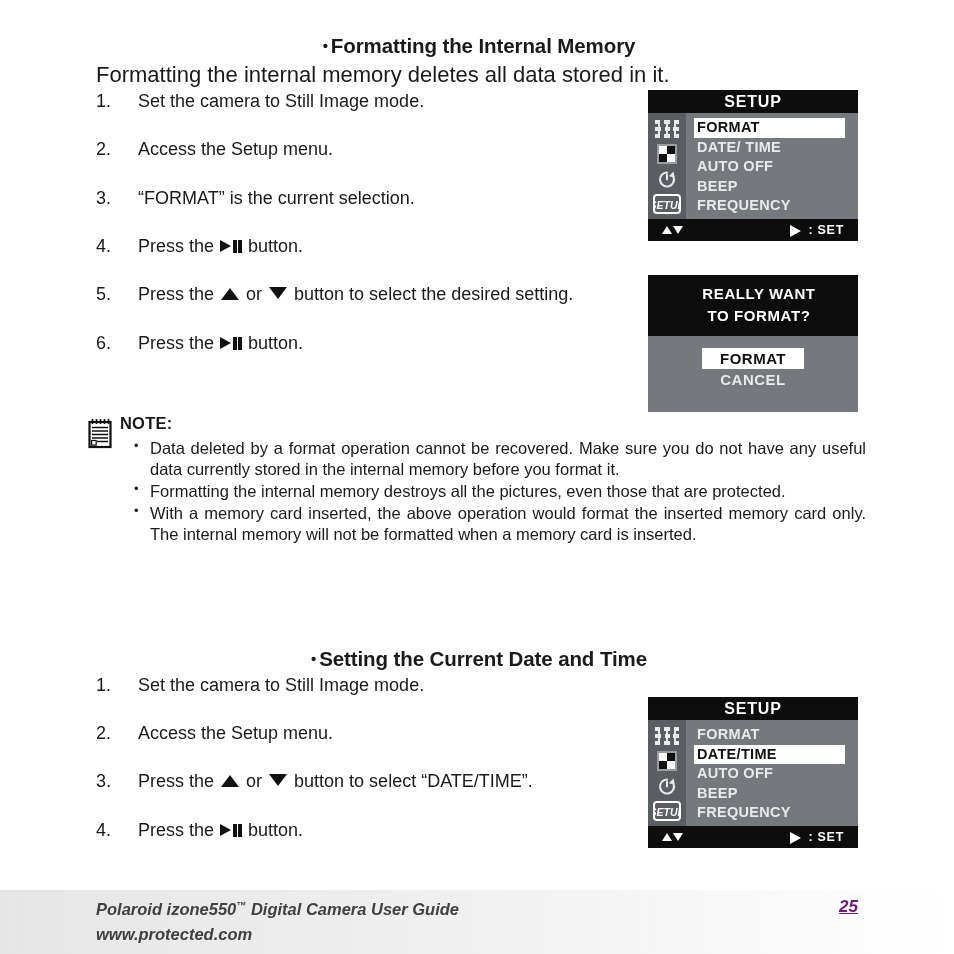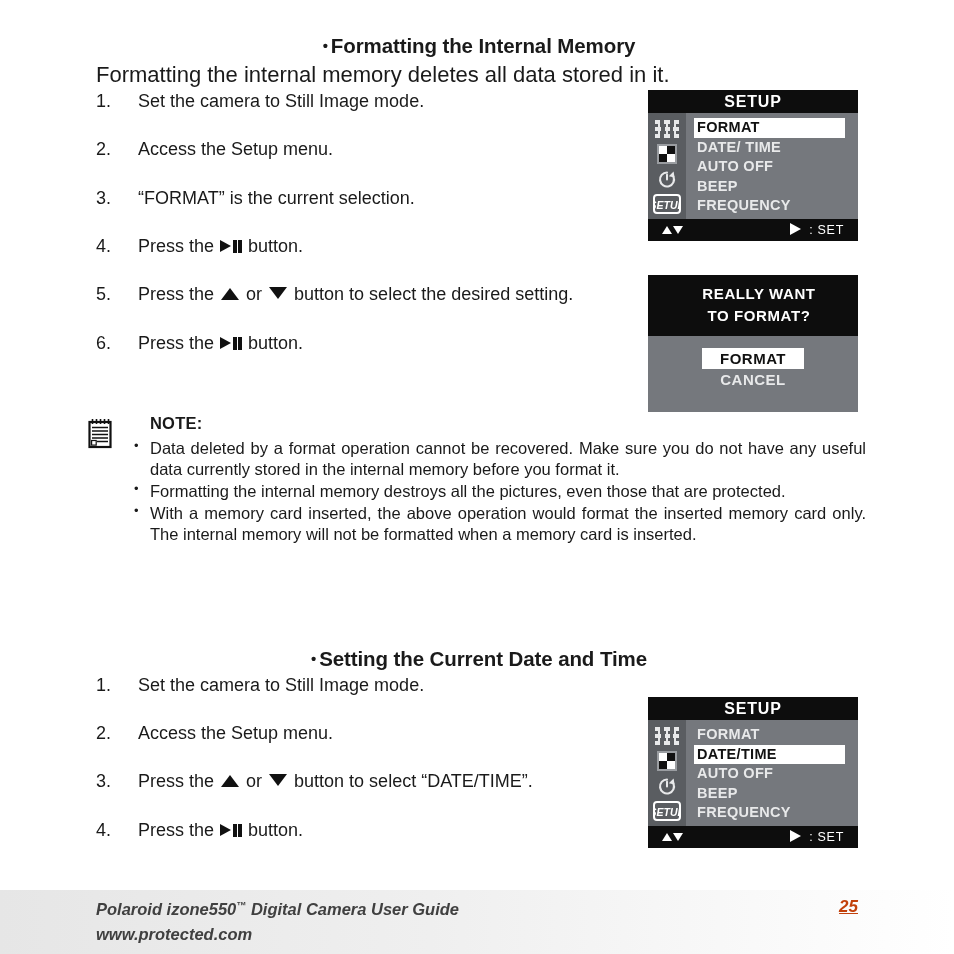--- a/index.html
+++ b/index.html
@@ -123,21 +123,21 @@
     width: 778px;
   }
   .note-icon {
     position: absolute;
     left: 0;
     top: 4px;
     width: 26px;
     height: 32px;
   }
   .note-head {
-    margin-left: 62px;
+    margin-left: 32px;
     font-size: 16.5px;
     font-weight: bold;
     letter-spacing: 0.2px;
     line-height: 1.2;
   }
   ul.note-list {
     list-style: none;
     margin: 4px 0 0 0;
     padding: 0;
     font-size: 16.5px;
@@ -220,25 +220,25 @@
     padding: 0 14px;
     box-sizing: border-box;
   }
   .lcd-footer .ftr-left {
     display: flex;
     align-items: center;
     gap: 1px;
   }
   .lcd-footer .ftr-right {
     display: flex;
-    align-items: flex-start;
+    align-items: flex-end;
     gap: 8px;
     color: #fff;
     font-size: 12.5px;
-    font-weight: normal;
+    font-weight: bold;
     letter-spacing: 0.7px;
   }
   .w-up {
     width: 0; height: 0;
     border-left: 5px solid transparent;
     border-right: 5px solid transparent;
     border-bottom: 8px solid #fff;
   }
   .w-down {
     width: 0; height: 0;
@@ -314,21 +314,21 @@
     vertical-align: 6px;
   }
   .page-num {
     position: absolute;
     right: 96px;
     top: 897px;
     font-family: "Liberation Sans", sans-serif;
     font-style: italic;
     font-weight: bold;
     font-size: 17px;
-    color: #c2410c;
+    color: #701a75;
     text-decoration: underline;
   }
 </style>
 </head>
 <body>
 
 <div class="page">
 
   <div class="content">
     <h2 class="section-head"><span class="bullet-dot">•</span><span>Formatting the Internal Memory</span></h2>

